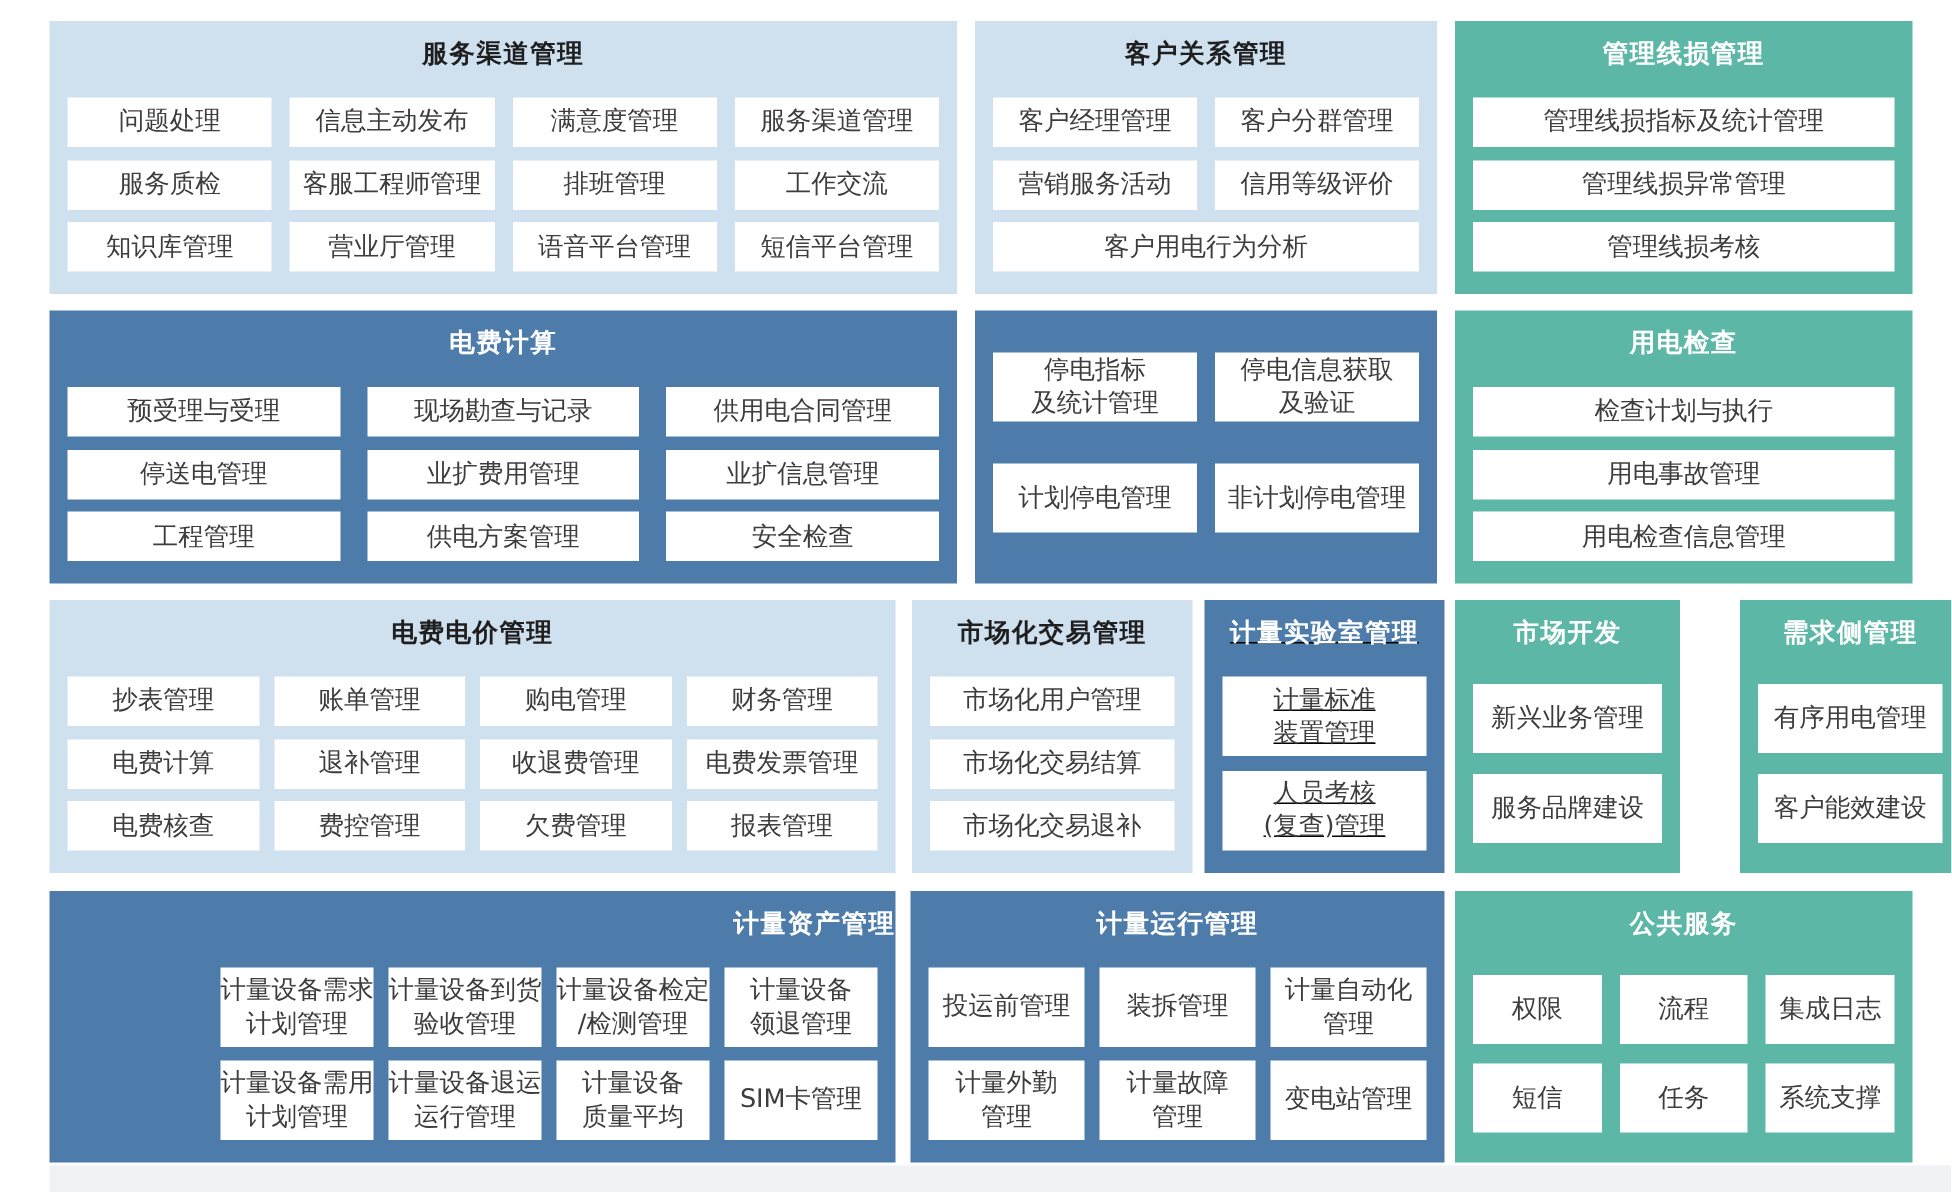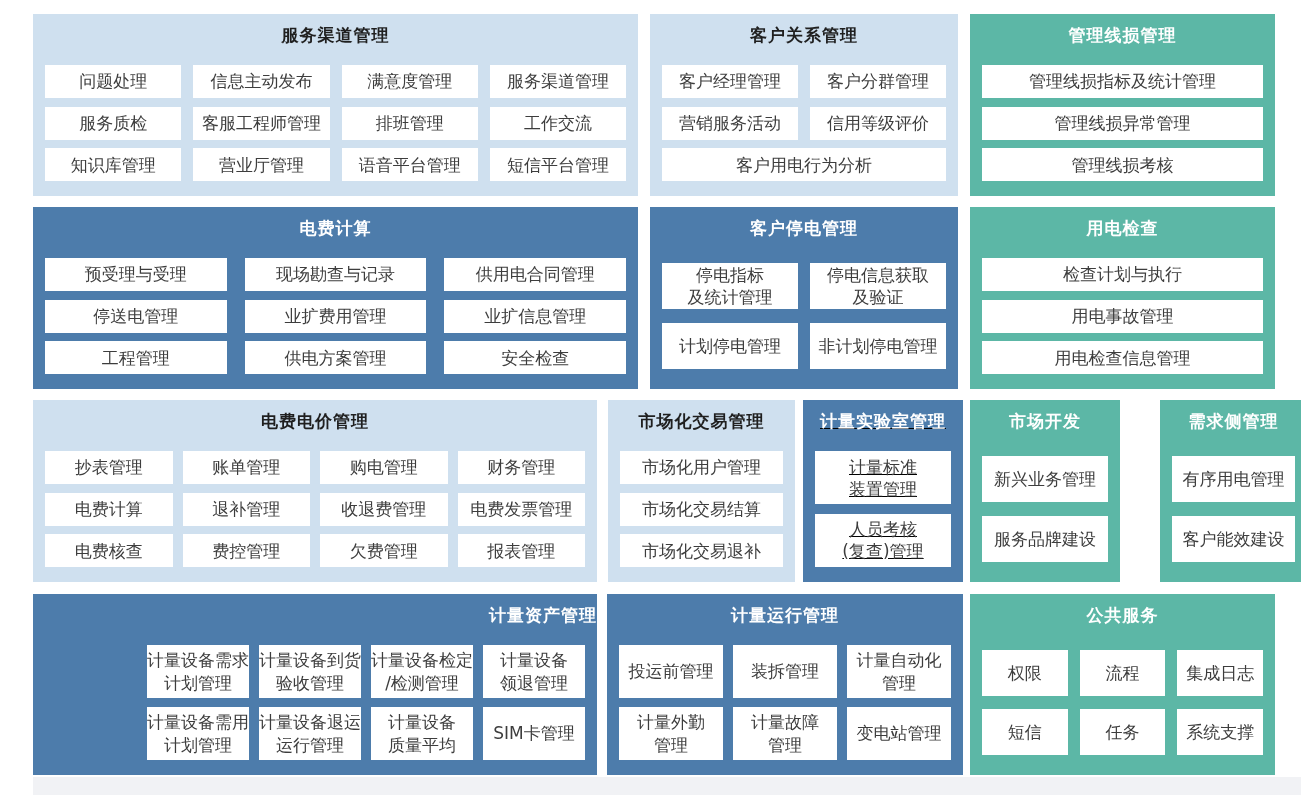--- a/index.html
+++ b/index.html
@@ -121,21 +121,20 @@
       <div class="cell h-sm">停送电管理</div>
       <div class="cell h-sm">业扩费用管理</div>
       <div class="cell h-sm">业扩信息管理</div>
       <div class="cell h-sm">工程管理</div>
       <div class="cell h-sm">供电方案管理</div>
       <div class="cell h-sm">安全检查</div>
     </div>
   </div>
 
   <div class="block bg-dark" style="left:650px; top:207px; width:308px; height:182px;">
-    <div class="block-title">客户停电管理</div>
     <div class="block-body cols-2">
       <div class="cell h-md">停电指标
 及统计管理</div>
       <div class="cell h-md">停电信息获取
 及验证</div>
       <div class="cell h-md">计划停电管理</div>
       <div class="cell h-md">非计划停电管理</div>
     </div>
   </div>
 

